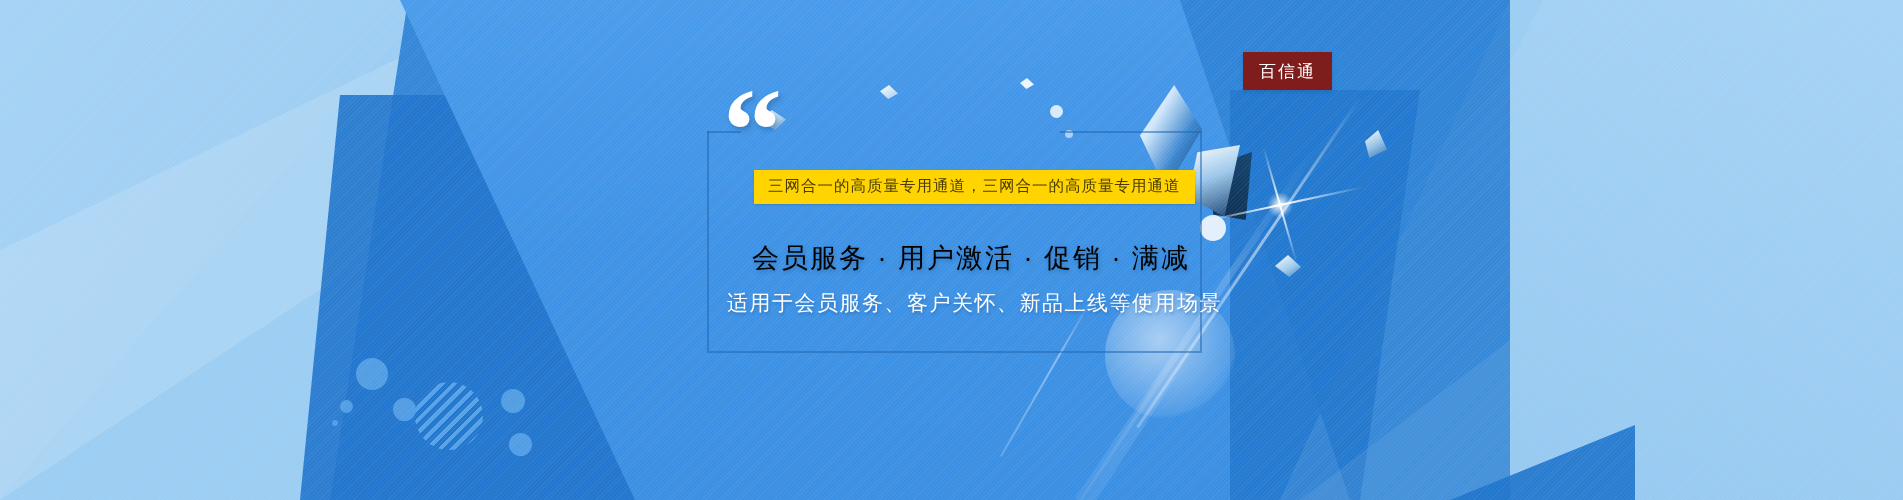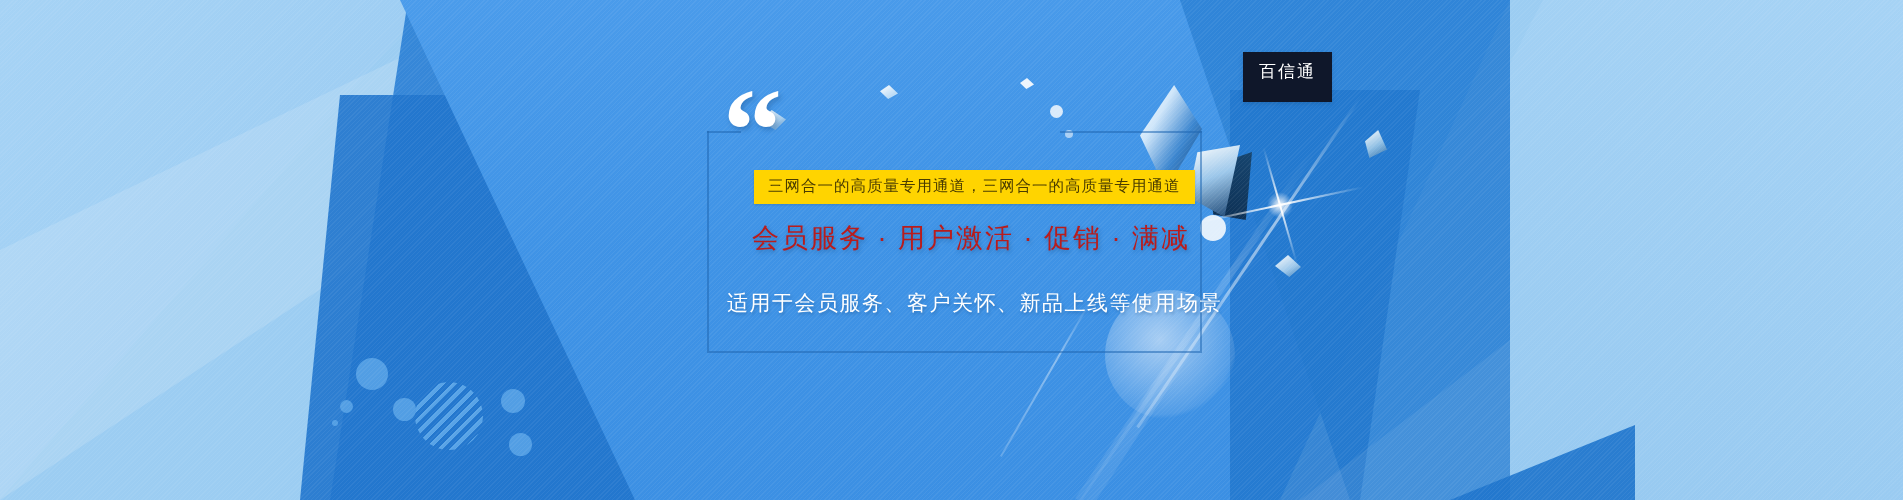--- a/index.html
+++ b/index.html
@@ -193,38 +193,38 @@
   .yellow-bar{
     position:absolute;left:754px;top:170px;
     background:#ffd400;
     padding:6px 14px 7px 14px;
     color:#4a3c00;
     font-size:15.5px;letter-spacing:1px;white-space:nowrap;
     box-shadow:0 1px 2px rgba(20,70,120,.25);
   }
 
   .tagline{
-    position:absolute;left:752px;top:220px;
-    font-size:27px;color:#b91c1c;letter-spacing:2px;white-space:nowrap;
+    position:absolute;left:752px;top:240px;
+    font-size:27px;color:#000000;letter-spacing:2px;white-space:nowrap;
     text-shadow:1px 2px 4px rgba(14,64,118,.40);
   }
 
   .subline{
     position:absolute;left:727px;top:289px;
     font-size:21px;color:#ffffff;letter-spacing:1.5px;white-space:nowrap;
     text-shadow:1px 2px 3px rgba(14,64,118,.35);
     text-align:right;
   }
 
   .badge{
     position:absolute;left:1243px;top:52px;
-    background:#0f172a;
+    background:#7f1d1d;
     color:#ffffff;
     font-size:17px;letter-spacing:2px;
-    padding:8px 16px 19px 16px;
+    padding:8px 16px 7px 16px;
     white-space:nowrap;
     box-shadow:0 2px 4px rgba(20,70,120,.25);
   }
 </style>
 </head>
 <body>
 
 <div id="banner">
 
   <div class="layer">

